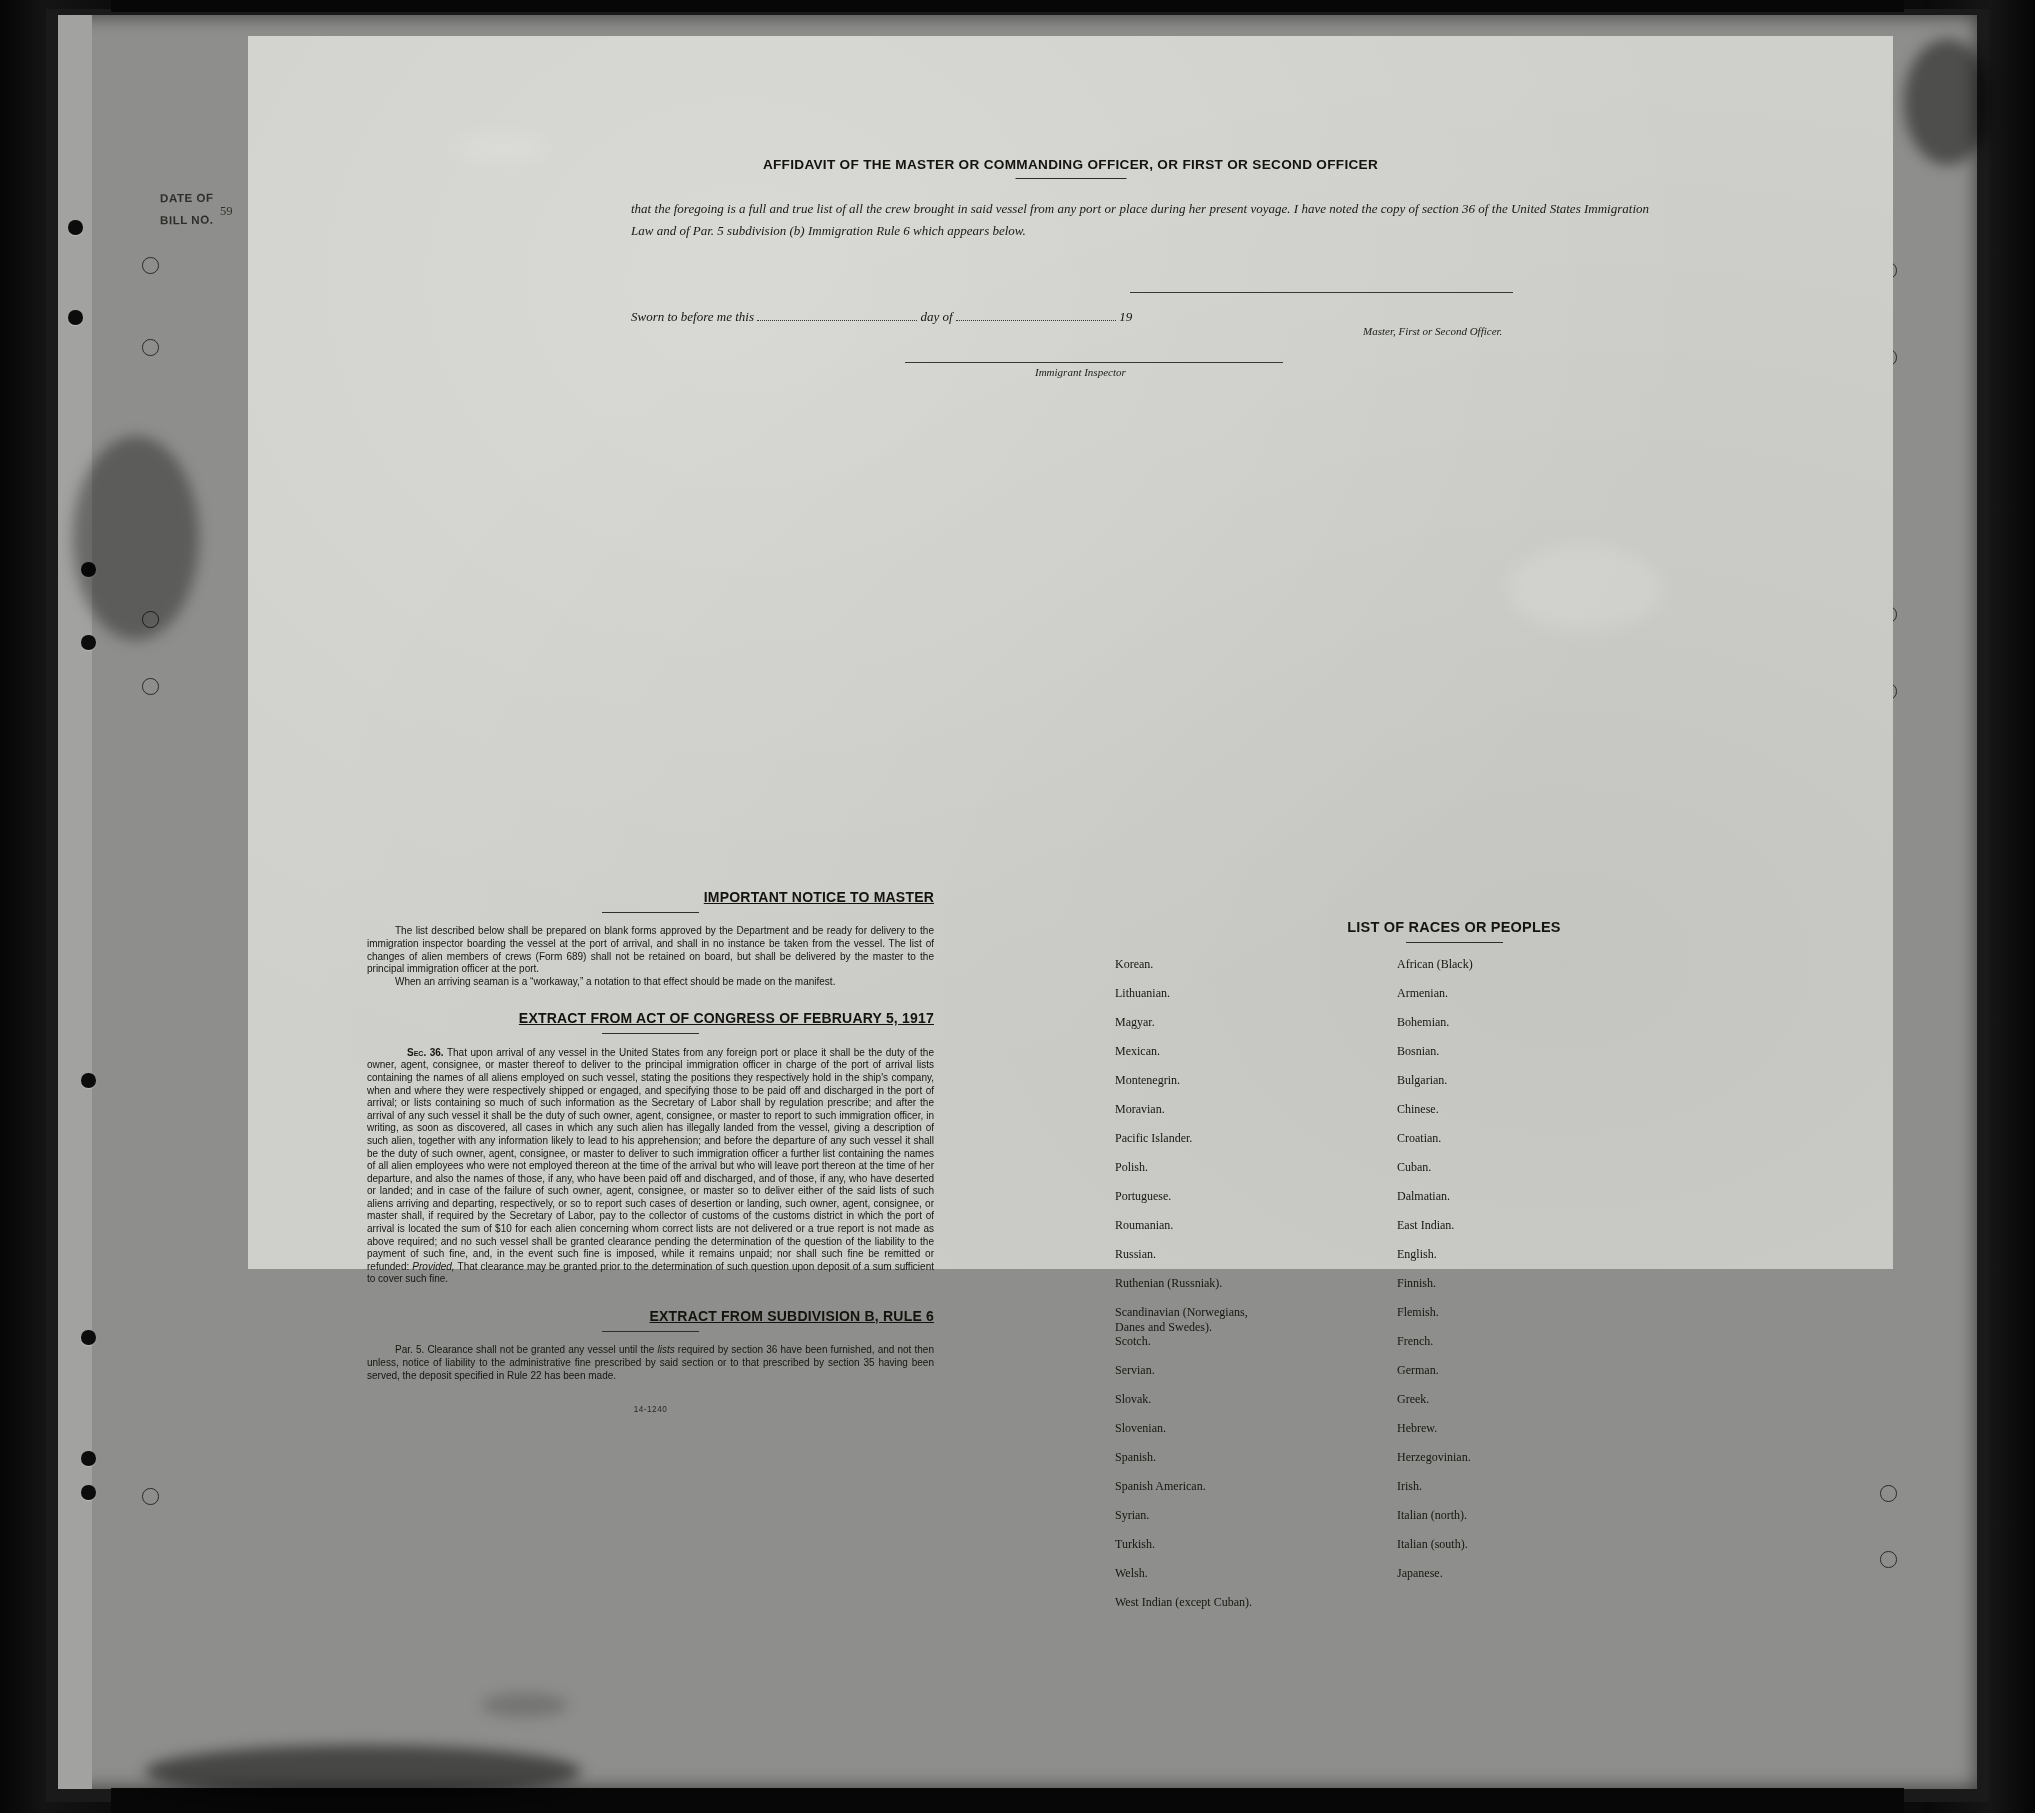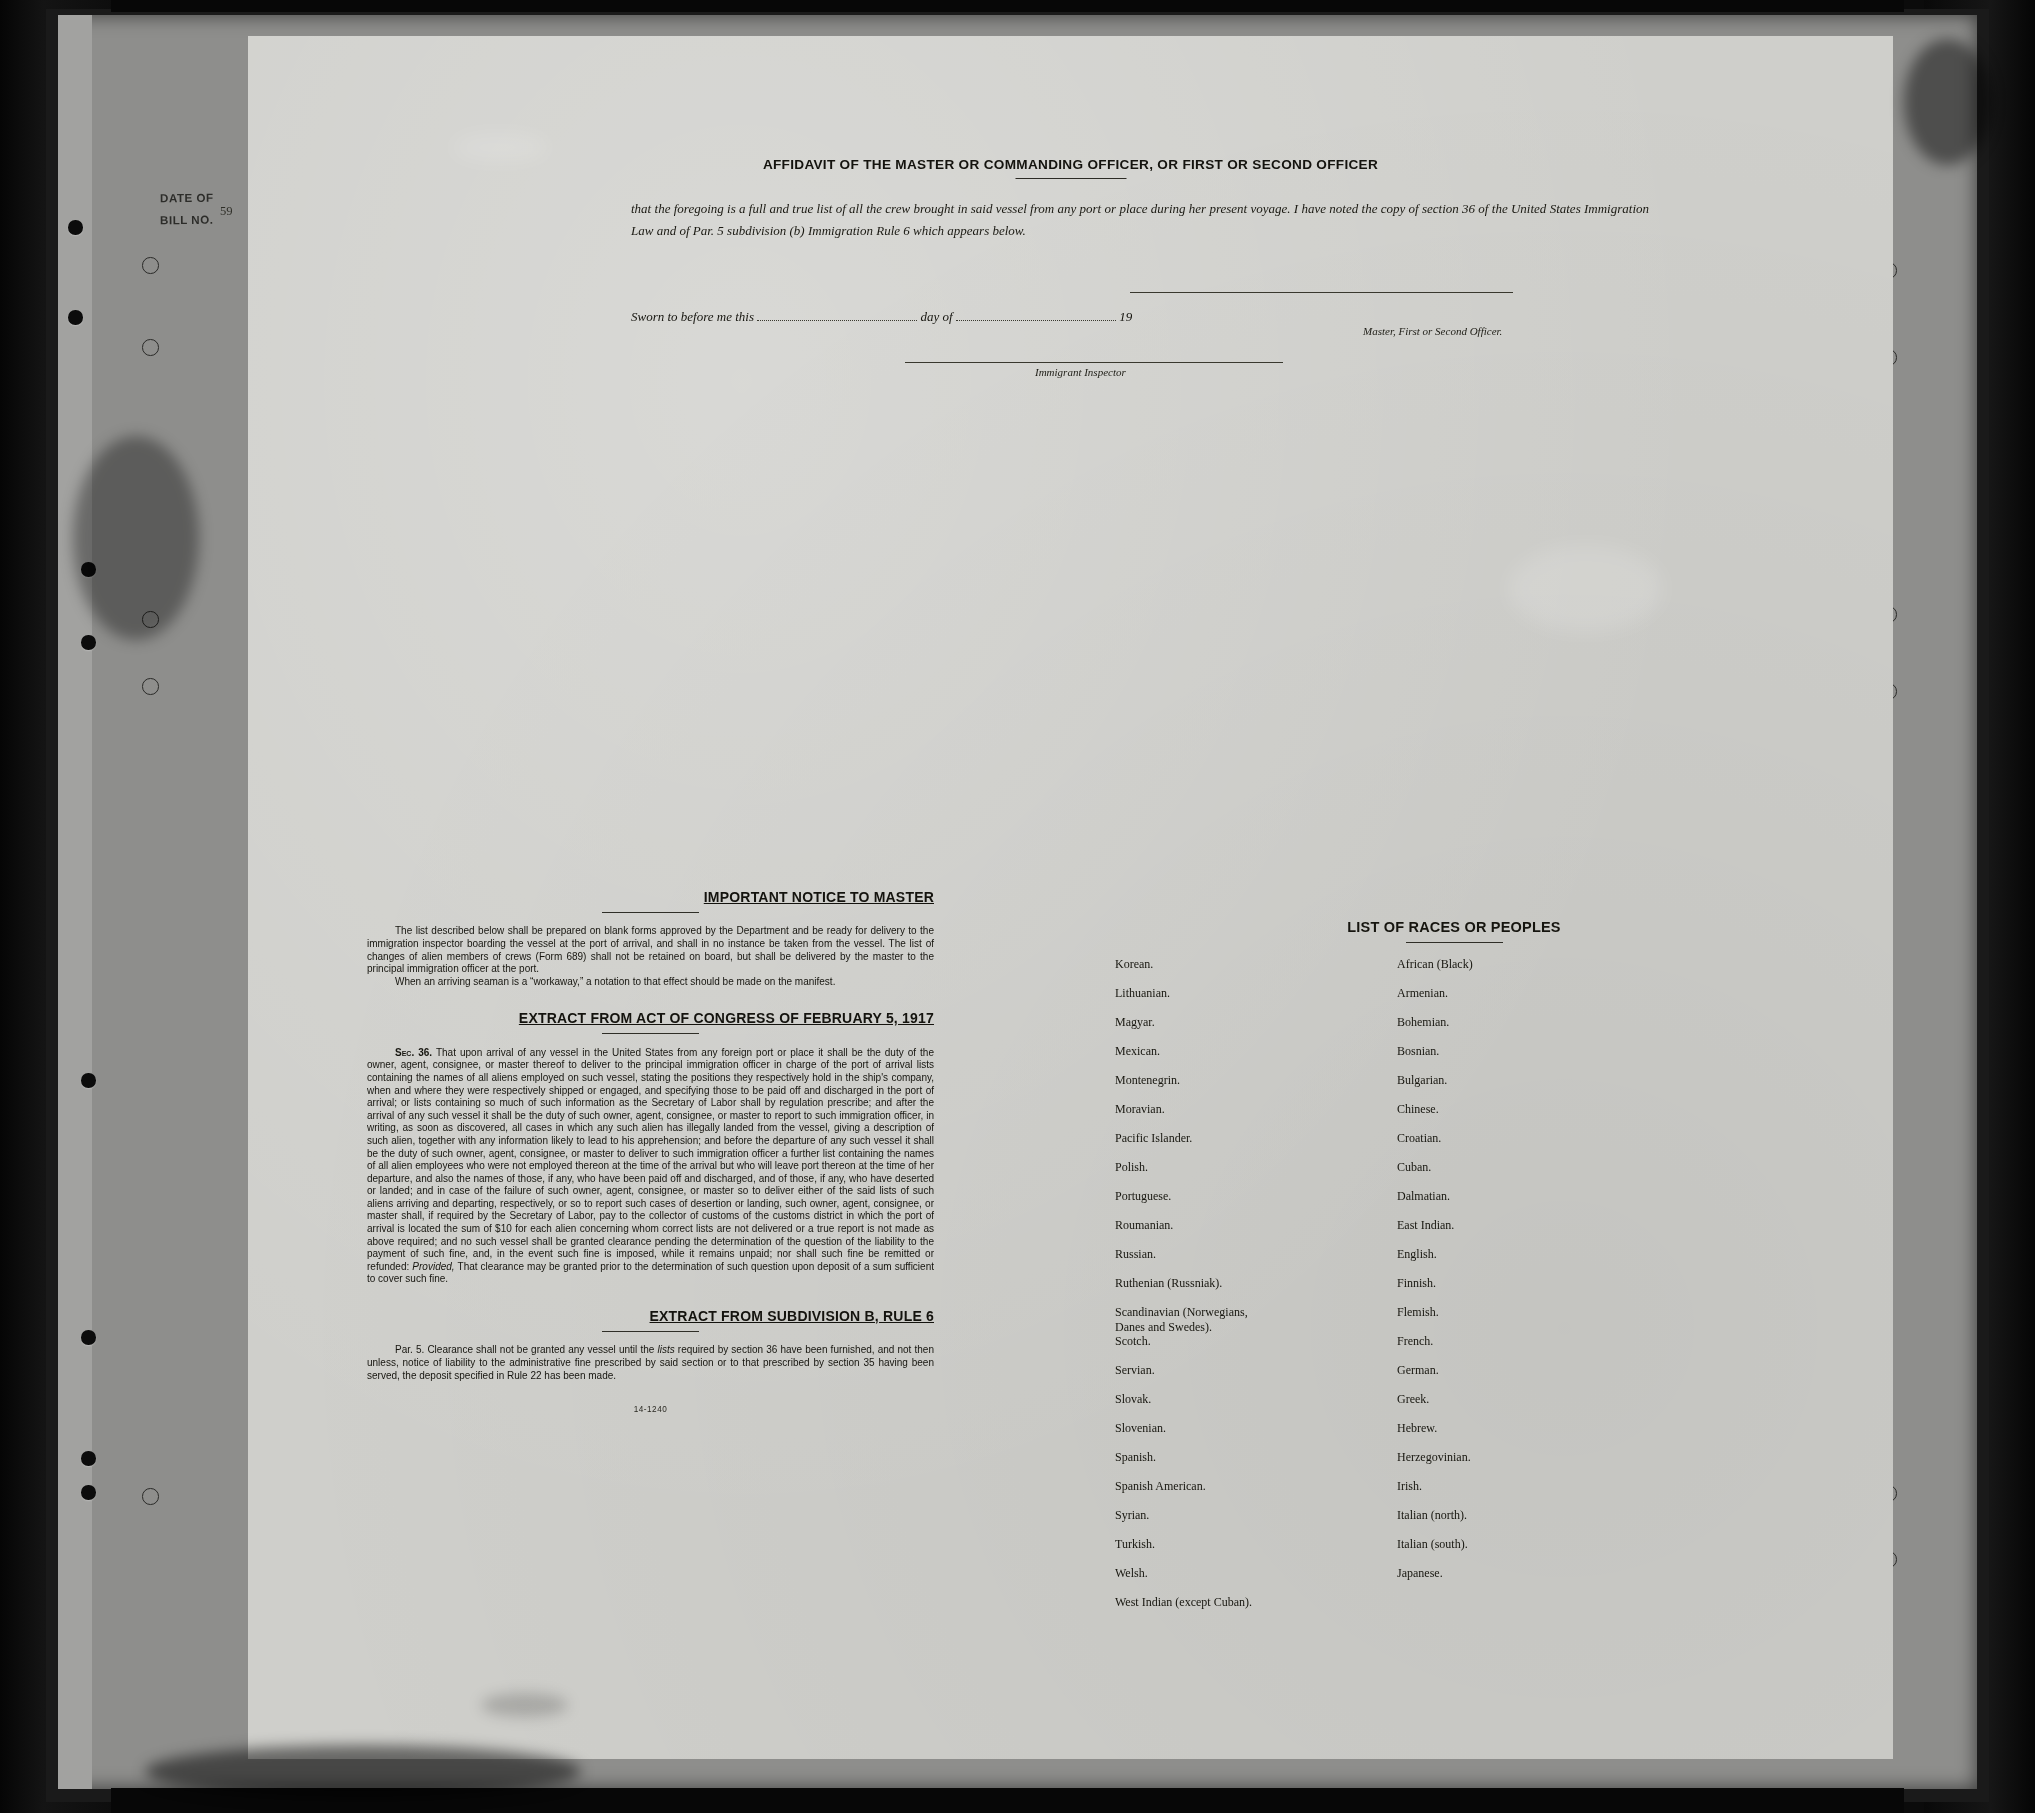--- a/index.html
+++ b/index.html
@@ -54,21 +54,21 @@
     width: 34px; height: 1774px;
     background: #a2a2a0;
   }
 
   
   .page {
     position: absolute;
     left: 248px;
     top: 36px;
     width: 1645px;
-    height: 1723px;
+    height: 1233px;
     background: #cfcfcb;
     background-image:
       radial-gradient(ellipse at 30% 20%, rgba(255,255,255,0.20), rgba(255,255,255,0) 60%),
       radial-gradient(ellipse at 80% 75%, rgba(0,0,0,0.05), rgba(0,0,0,0) 70%);
     color: #16150f;
   }
   .page-inner {
     position: absolute;
     inset: 0;
   }
@@ -187,20 +187,21 @@
     font-size: 10px;
     line-height: 12.6px;
     text-align: justify;
     color: #16150f;
   }
   .body-just p { margin: 0 0 0 0; }
   .indent { text-indent: 28px; }
   .smallcaps {
     font-variant: small-caps;
     font-weight: bold;
+    margin-left: 12px;
   }
   .gap { height: 22px; }
 
   .form-no {
     margin-top: 23px;
     text-align: center;
     font-family: "Liberation Sans", sans-serif;
     font-size: 8.2px;
     letter-spacing: 0.5px;
     color: #2a2922;

